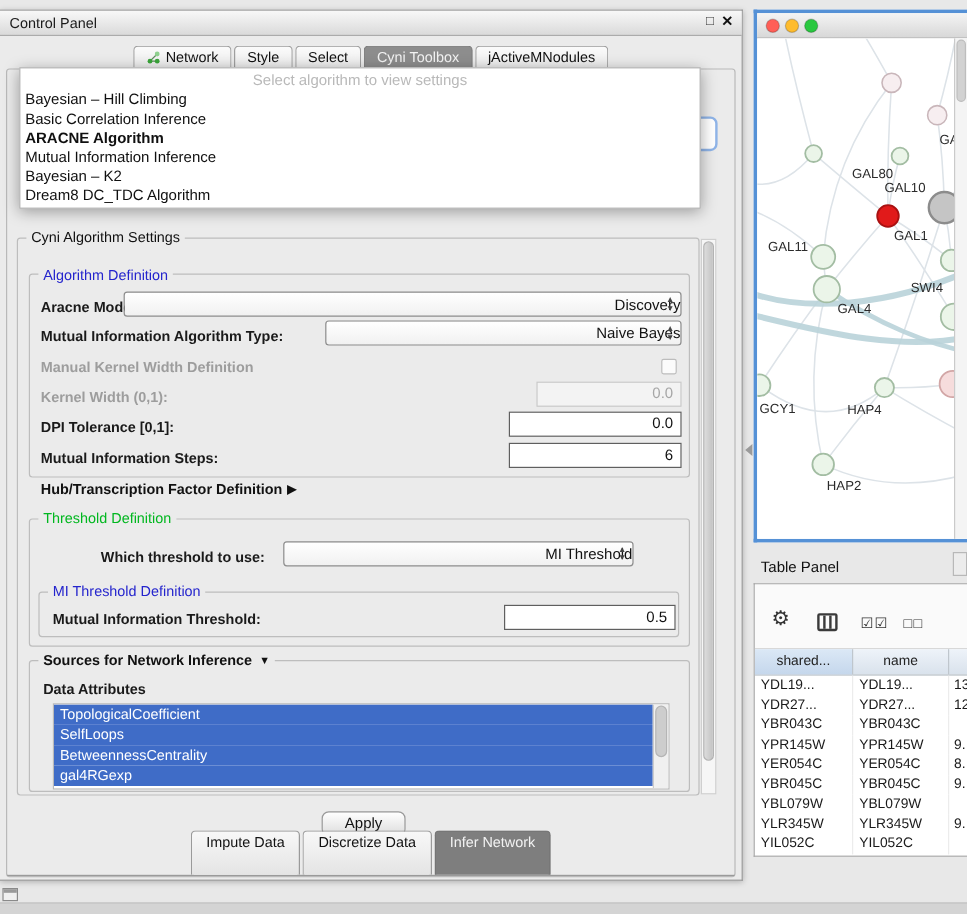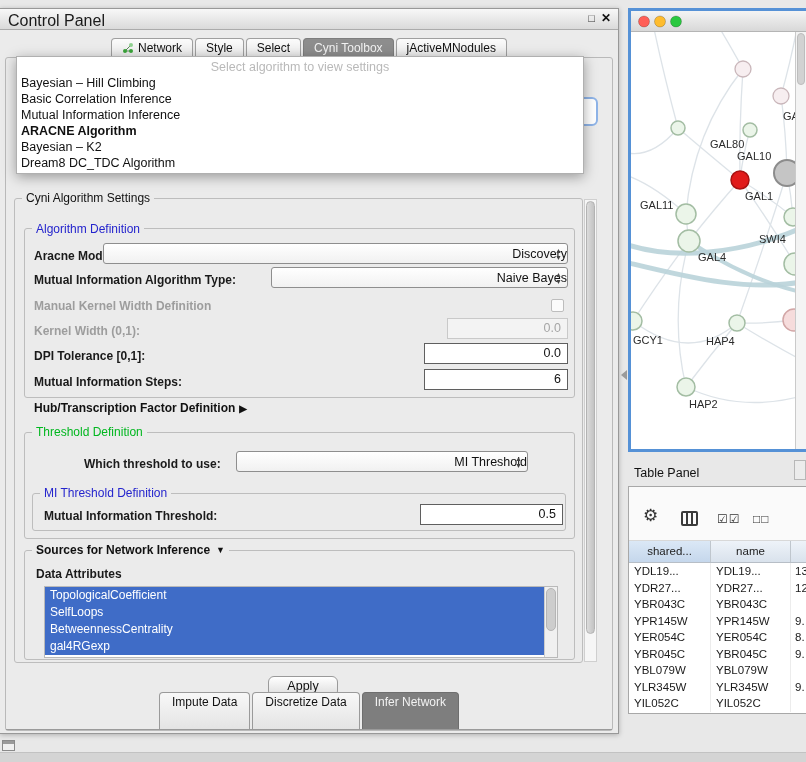--- a/index.html
+++ b/index.html
@@ -2,21 +2,21 @@
 <html><head>
 <meta charset="utf-8">
 <style>
   * { box-sizing: border-box; margin: 0; padding: 0; }
   html, body { width: 806px; height: 762px; }
   body { background:#e8e8e8; font-family:"Liberation Sans", sans-serif; position:relative; overflow:hidden; color:#111; font-size:12px; }
 
   
   #control-window { position:absolute; left:0; top:8px; width:619px; height:726px; background:#ebebeb; border:1px solid #989898; border-left:none; box-shadow:0 1px 5px rgba(0,0,0,.25); }
   .cw-titlebar { position:absolute; top:0; left:0; right:0; height:21px; background:linear-gradient(#f8f8f8,#dadada); border-bottom:1px solid #ababab; }
-  .cw-title { position:absolute; left:8px; top:3px; font-size:16px; color:#1a1a1a; }
+  .cw-title { position:absolute; left:8px; top:3px; font-size:12px; color:#1a1a1a; }
   .cw-float { position:absolute; right:23px; top:3px; font-size:11px; color:#333; }
   .cw-close { position:absolute; right:7px; top:2px; font-size:12px; font-weight:bold; color:#111; }
 
   .content-box { position:absolute; left:5px; top:48px; width:608px; height:674px; border:1px solid #b9b9b9; border-radius:3px; }
 
   .tab-bar { position:absolute; top:29px; left:0; right:0; height:20px; display:flex; justify-content:center; align-items:flex-end; }
   .tab { font-size:12px; padding:2px 10px 3px; background:linear-gradient(#fbfbfb,#e9e9e9); border:1px solid #9f9f9f; border-bottom:none; border-radius:4px 4px 0 0; margin:0 1px; display:flex; align-items:center; gap:4px; white-space:nowrap; }
   .tab.selected { background:#8d8d8d; color:#f3f3f3; border-color:#7d7d7d; }
 
   
@@ -147,22 +147,22 @@
         <span>jActiveMNodules</span>
       </div>
   </div>
 
   <div class="combo-remnant"></div>
 
   <div class="algo-popup">
     <div class="algo-placeholder">Select algorithm to view settings</div>
     <div class="algo-item">Bayesian – Hill Climbing</div>
     <div class="algo-item">Basic Correlation Inference</div>
+    <div class="algo-item bold">ARACNE Algorithm</div>
     <div class="algo-item">Mutual Information Inference</div>
-    <div class="algo-item bold">ARACNE Algorithm</div>
     <div class="algo-item">Bayesian – K2</div>
     <div class="algo-item">Dream8 DC_TDC Algorithm</div>
   </div>
 
   <div class="gbox" style="left:14px; top:189px; width:569px; height:465px;"></div>
   <span class="gtitle" style="left:22px; top:182px;">Cyni Algorithm Settings</span>
   <div class="settings-scroll">
       <div class="thumb"></div>
     </div>
 

